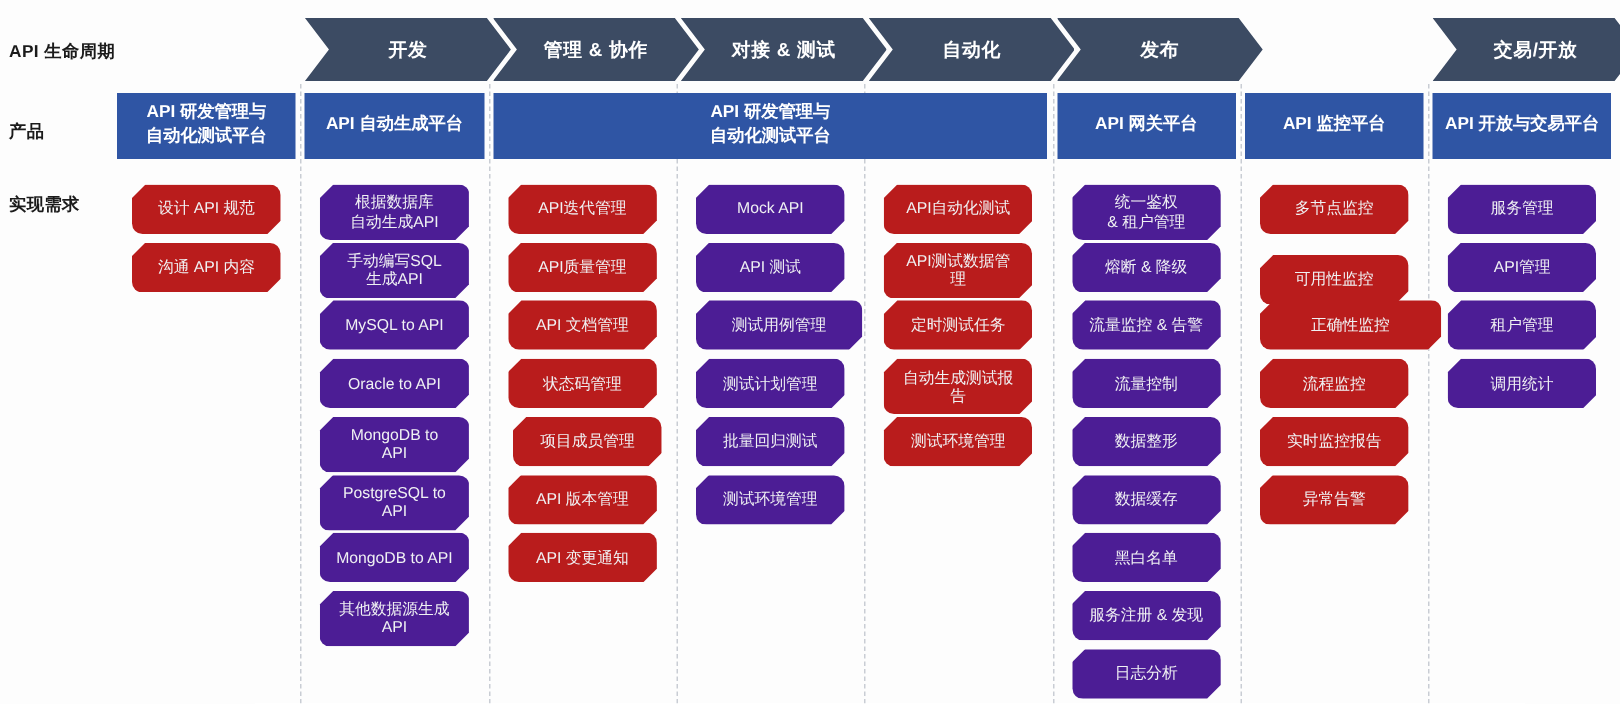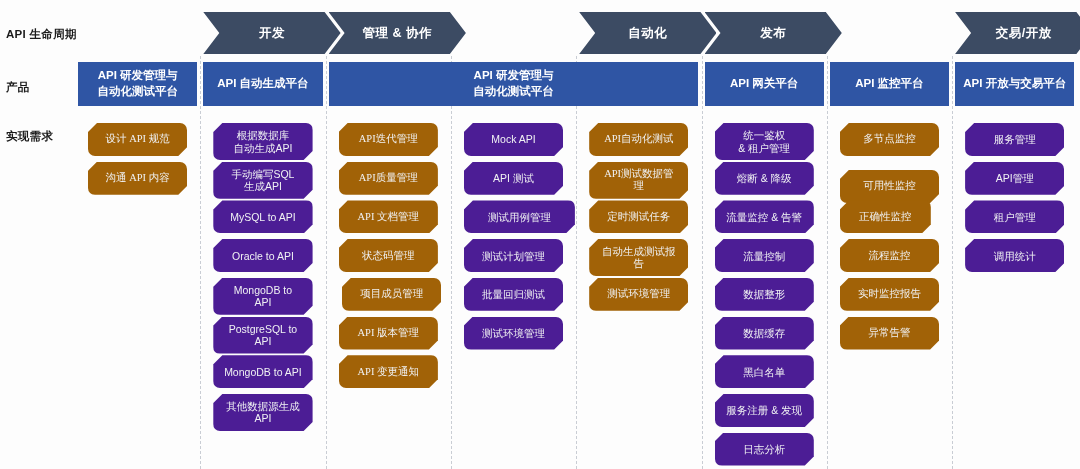--- a/index.html
+++ b/index.html
@@ -53,21 +53,21 @@
 
   
   .chip {
     position: absolute; height: 33px;
     display: flex; align-items: center; justify-content: center; text-align: center;
     color: #f0f1f3; font-size: 10.5px; line-height: 1.15;
     padding: 0 6px;
     border-radius: 7px;
     clip-path: polygon(9px 0, 100% 0, 100% calc(100% - 9px), calc(100% - 9px) 100%, 0 100%, 0 9px);
   }
-  .chip.gray { background: #a16207; font-family: Liberation Serif, serif; }
+  .chip.gray { background: #b91c1c; }
   .chip.navy { background: #4c1d95; }
   .chip.tall { height: 37px; }
 </style>
 </head>
 <body>
 
 <div id="stage">
 
   <div class="row-label" id="lbl-lifecycle">API 生命周期</div>
   <div class="row-label" id="lbl-product">产品</div>
@@ -82,20 +82,23 @@
       <div class="col-sep" style="left: 826.8px; height: 413px;"></div>
       <div class="col-sep" style="left: 952.1px; height: 413px;"></div>
     </div>
   <div id="arrow-band">
       <div class="arrow" style="left: 125.3px; width: 137.3px; z-index: 7;">
         <span>开发</span>
       </div>
       <div class="arrow" style="left: 250.6px; width: 137.3px; z-index: 6;">
         <span>管理 &amp; 协作</span>
       </div>
+      <div class="arrow" style="left: 375.9px; width: 137.3px; z-index: 5;">
+        <span>对接 &amp; 测试</span>
+      </div>
       <div class="arrow" style="left: 501.2px; width: 137.3px; z-index: 4;">
         <span>自动化</span>
       </div>
       <div class="arrow" style="left: 626.5px; width: 137.3px; z-index: 3;">
         <span>发布</span>
       </div>
       <div class="arrow" style="left: 877.1px; width: 137.3px; z-index: 1;">
         <span>交易/开放</span>
       </div>
     </div>
@@ -240,21 +243,21 @@
       </div>
       <div class="chip navy" style="left: 714.5px; top: 432.6px; width: 99.3px;">
         <span style="white-space: pre-line;">日志分析</span>
       </div>
       <div class="chip gray" style="left: 839.8px; top: 123px; width: 99.3px;">
         <span style="white-space: pre-line;">多节点监控</span>
       </div>
       <div class="chip gray" style="left: 839.8px; top: 170px; width: 99.3px;">
         <span style="white-space: pre-line;">可用性监控</span>
       </div>
-      <div class="chip gray" style="left: 839.8px; top: 200.4px; width: 91px;">
+      <div class="chip gray" style="left: 839.8px; top: 200.4px; width: 121px;">
         <span style="white-space: pre-line;">正确性监控</span>
       </div>
       <div class="chip gray" style="left: 839.8px; top: 239.1px; width: 99.3px;">
         <span style="white-space: pre-line;">流程监控</span>
       </div>
       <div class="chip gray" style="left: 839.8px; top: 277.8px; width: 99.3px;">
         <span style="white-space: pre-line;">实时监控报告</span>
       </div>
       <div class="chip gray" style="left: 839.8px; top: 316.5px; width: 99.3px;">
         <span style="white-space: pre-line;">异常告警</span>

